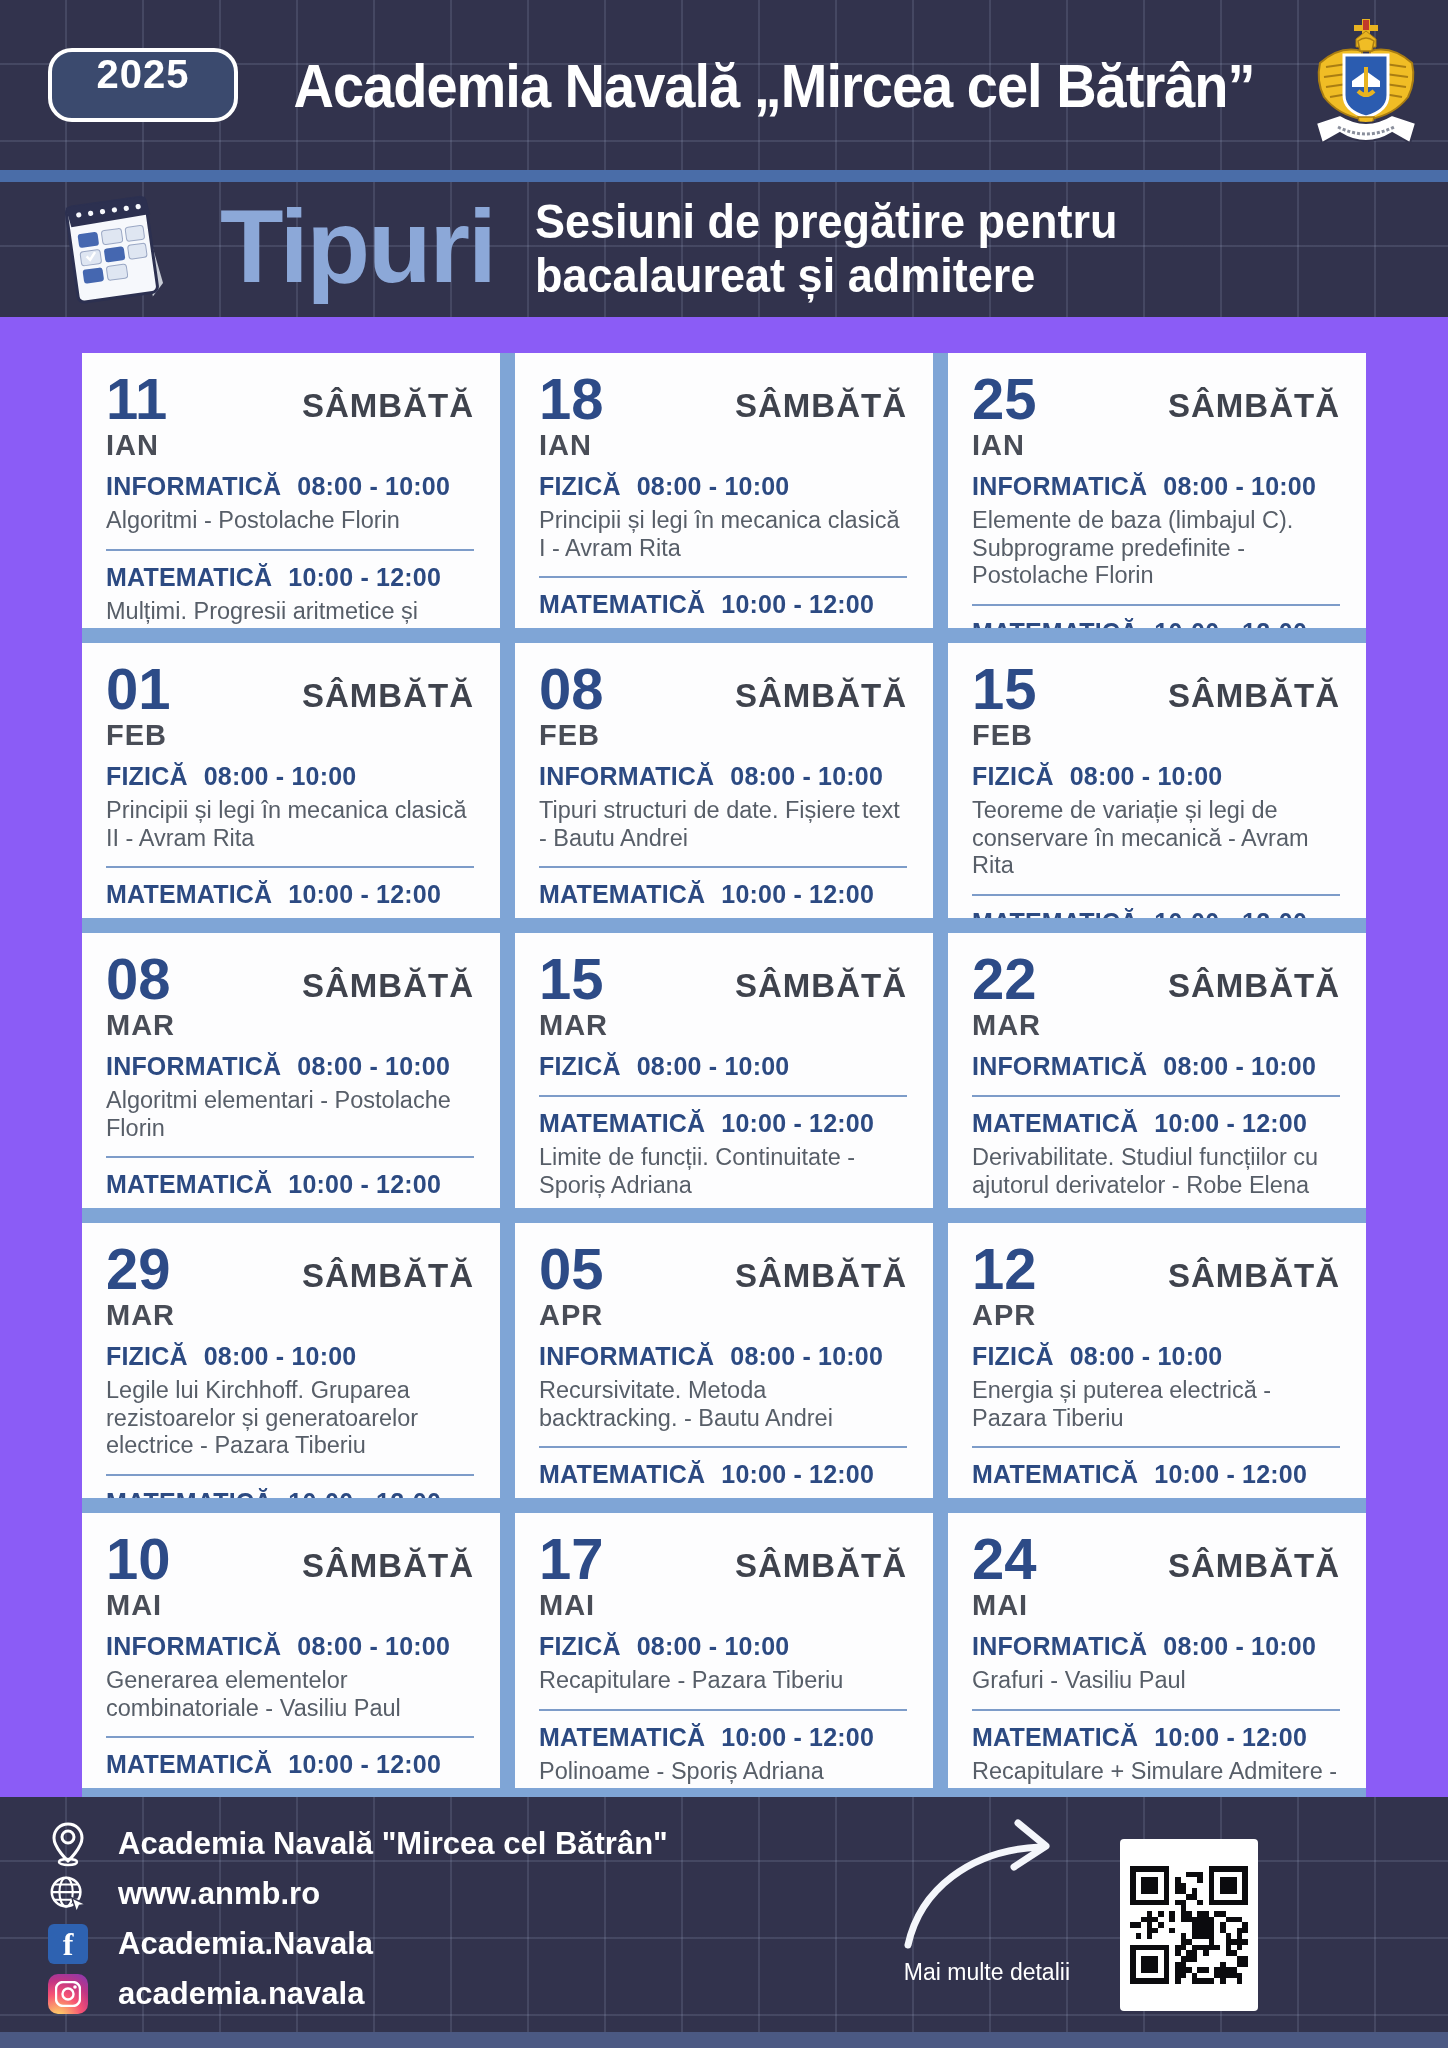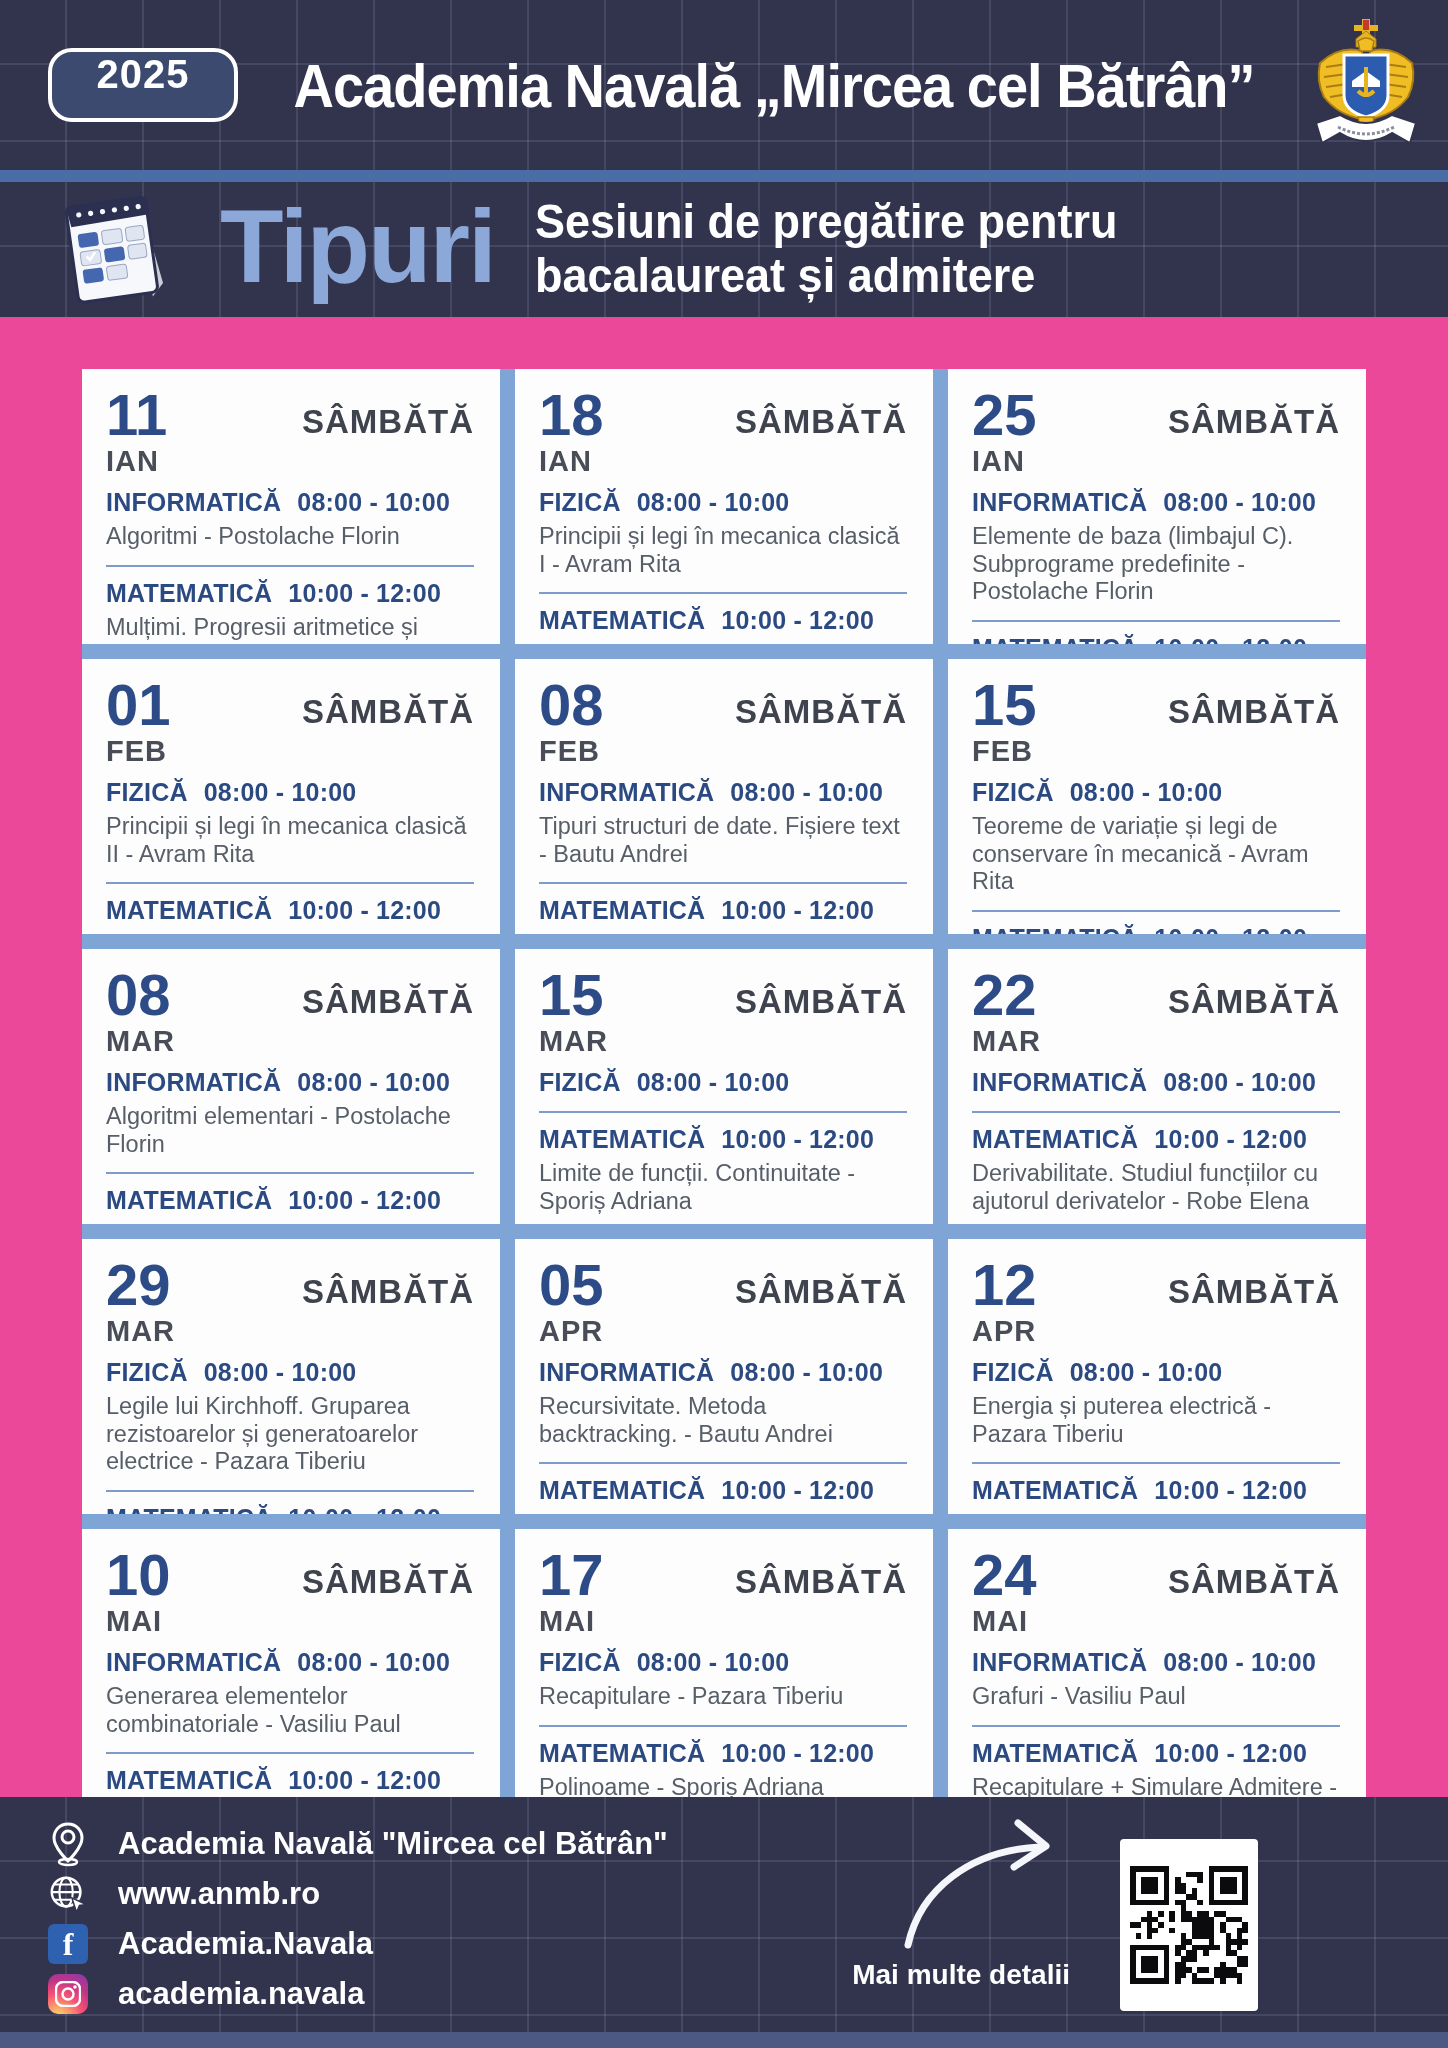--- a/index.html
+++ b/index.html
@@ -37,22 +37,22 @@
   .program-title{
     margin-left:44px;color:#8ca8d8;font-weight:bold;font-size:104px;
     line-height:1;letter-spacing:-2px;transform:translateY(-4px);
   }
   .program-sub{
     margin-left:40px;color:#ffffff;font-weight:bold;font-size:45px;line-height:1.13;
     transform:scaleY(1.05);
   }
   
   .content{
-    background:#ec4899;height:1480px;box-sizing:border-box;
-    padding:52px 82px 0 82px;
+    background:#8b5cf6;height:1480px;box-sizing:border-box;
+    padding:36px 82px 0 82px;
   }
   .cards-grid{
     background:#7fa5d6;
     display:grid;grid-template-columns:repeat(3,1fr);grid-template-rows:repeat(5,275px);
     gap:15px;padding-bottom:16px;
   }
   .card{background:#fdfdfe;box-sizing:border-box;padding:18px 26px 12px 24px;overflow:hidden;}
   .card-head{display:flex;justify-content:space-between;align-items:flex-start;margin-bottom:10px;}
   .day-num{color:#2d4b87;font-weight:bold;font-size:58px;line-height:0.95;}
   .month{color:#494d57;font-weight:bold;font-size:29px;letter-spacing:1px;margin-top:3px;}
@@ -65,21 +65,21 @@
   .footer{height:251px;position:relative;}
   .contacts{position:absolute;left:42px;top:22px;}
   .contact-row{display:flex;align-items:center;height:50px;}
   .contact-icon{width:52px;display:flex;justify-content:center;align-items:center;flex:0 0 auto;}
   .contact-label{margin-left:24px;color:#ffffff;font-weight:bold;font-size:31px;white-space:nowrap;}
   .fb-box{width:40px;height:40px;background:#2e62b1;border-radius:6px;display:flex;align-items:center;justify-content:center;color:#fff;font-weight:bold;font-size:32px;font-family:"Liberation Serif",serif;}
   .ig-box{width:40px;height:40px;border-radius:10px;display:flex;align-items:center;justify-content:center;
     background:radial-gradient(circle at 25% 110%, #fdc468 10%, #f75274 45%, #c13584 70%, #833ab4 100%);}
   .qr-card{position:absolute;right:190px;top:42px;width:138px;height:172px;background:#ffffff;border-radius:4px;
     display:flex;align-items:center;justify-content:center;}
-  .more-caption{position:absolute;right:378px;top:162px;color:#ffffff;font-weight:bold;font-size:28px;white-space:nowrap;}
+  .more-caption{position:absolute;right:378px;top:162px;color:#ffffff;font-weight:normal;font-size:23px;white-space:nowrap;}
   .arrow-svg{position:absolute;right:368px;top:18px;}
   .bottom-strip{position:absolute;left:0;bottom:0;width:100%;height:16px;background:#4b5983;}
 </style>
 </head>
 <body>
 
 <div class="navy header">
   <div class="year-badge">
     <span>2025</span>
   </div>

